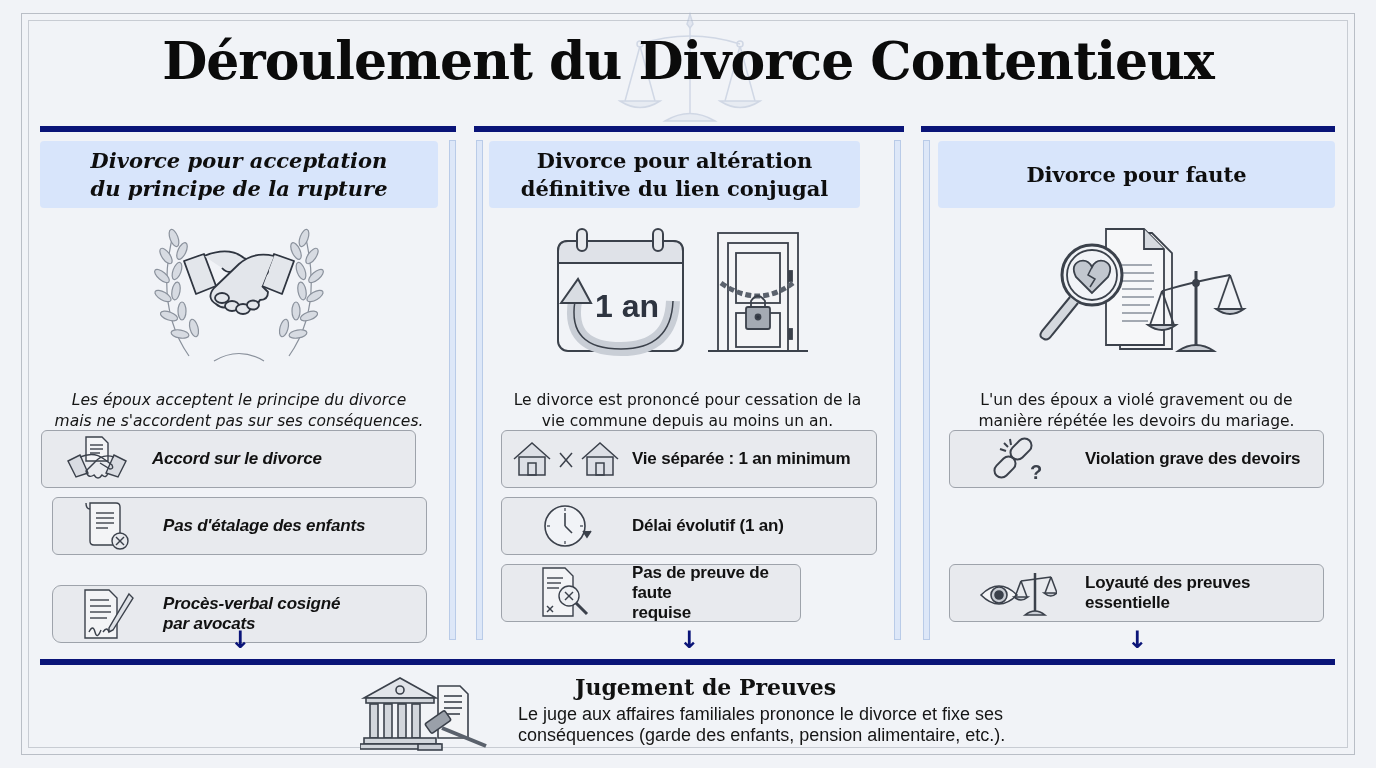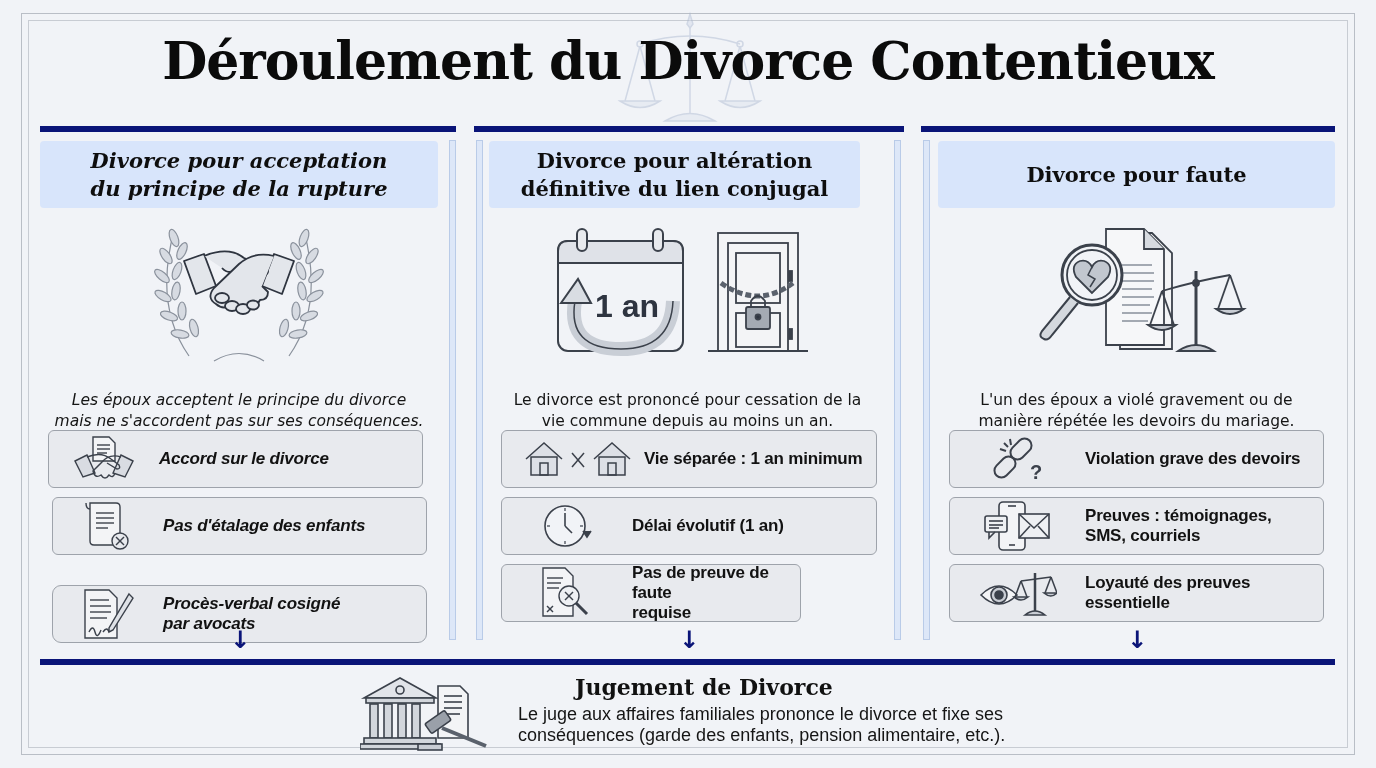--- a/index.html
+++ b/index.html
@@ -158,21 +158,21 @@
         <ellipse cx="88" cy="90" rx="7" ry="5"></ellipse>
         <ellipse cx="99" cy="93" rx="7" ry="5"></ellipse>
         <ellipse cx="109" cy="89" rx="6" ry="4.5"></ellipse>
       </g>
     </svg>
   </div>
 
   <p class="desc" style="left:0; width:398px;">Les époux acceptent le principe du divorce
 mais ne s'accordent pas sur ses conséquences.</p>
 
-  <div class="feature" style="left:8px; top:304px; width:375px;">
+  <div class="feature" style="left:1px; top:304px; width:375px;">
     <span class="ficon">
       <svg width="62" height="48" viewBox="0 0 62 48" fill="none" stroke="#3b414b" stroke-width="1.4">
         <path d="M20 2 H36 L42 8 V26 H20 Z" fill="#f3f4f6"></path>
         <line x1="24" y1="10" x2="37" y2="10"></line>
           <line x1="24" y1="14" x2="37" y2="14"></line>
           <line x1="24" y1="18" x2="34" y2="18"></line>
         <path d="M2 26 L14 20 L22 38 L10 42 Z" fill="#d9dce2"></path>
         <path d="M60 26 L48 20 L40 38 L52 42 Z" fill="#d9dce2"></path>
         <path d="M14 22 Q28 16 38 24 L46 30 Q48 34 44 34 L34 28"></path>
         <path d="M48 22 Q36 18 28 28 L20 36 Q22 44 28 40 Q32 46 36 40 Q40 44 42 38"></path>
@@ -247,21 +247,21 @@
         <path d="M198 88 V80 Q205 70 212 80 V88"></path>
         <rect x="193" y="86" width="24" height="22" rx="2" fill="#a4aab3"></rect>
         <circle cx="205" cy="96" r="2.5" fill="#2e3440"></circle>
       </g>
     </svg>
   </div>
 
   <p class="desc" style="left:15px; width:397px;">Le divorce est prononcé pour cessation de la
 vie commune depuis au moins un an.</p>
 
-  <div class="feature" style="left:27px; top:304px; width:376px;padding-left:12px;">
+  <div class="feature" style="left:27px; top:304px; width:376px;">
     <span class="ficon" style="width:130px;">
       <svg width="110" height="40" viewBox="0 0 110 40" fill="none" stroke="#3b414b" stroke-width="1.5">
         <path d="M2 20 L20 4 L38 20" fill="#dde0e6"></path>
         <rect x="7" y="18" width="26" height="18" fill="#dde0e6"></rect>
         <rect x="16" y="24" width="8" height="12"></rect>
         <line x1="48" y1="14" x2="60" y2="28"></line>
           <line x1="60" y1="14" x2="48" y2="28"></line>
         <path d="M70 20 L88 4 L106 20" fill="#dde0e6"></path>
         <rect x="75" y="18" width="26" height="18" fill="#dde0e6"></rect>
         <rect x="84" y="24" width="8" height="12"></rect>
@@ -358,40 +358,20 @@
         <rect x="26" y="4" width="14" height="24" rx="7" transform="rotate(45 33 16)"></rect>
         <rect x="10" y="22" width="14" height="24" rx="7" transform="rotate(45 17 34)"></rect>
         <line x1="16" y1="10" x2="20" y2="14"></line>
           <line x1="12" y1="16" x2="18" y2="18"></line>
           <line x1="22" y1="6" x2="23" y2="12"></line>
         <text x="42" y="46" font-family="Liberation Sans, sans-serif" font-weight="bold" font-size="20" fill="#3b414b" stroke="none">?</text>
       </svg>
     </span>
     <span class="ftext">Violation grave des devoirs</span>
   </div>
-  <div class="feature" style="left:28px; top:371px; width:375px;">
-    <span class="ficon" style="width:135px;">
-      <svg width="70" height="52" viewBox="0 0 70 52" fill="none" stroke="#3b414b" stroke-width="1.6">
-        <rect x="16" y="2" width="26" height="48" rx="4" fill="#f3f4f6"></rect>
-        <line x1="25" y1="6" x2="33" y2="6"></line>
-          <line x1="26" y1="45" x2="32" y2="45"></line>
-        <rect x="2" y="16" width="22" height="16" rx="2" fill="#eef0f3"></rect>
-        <path d="M6 32 L6 38 L12 32"></path>
-        <line x1="6" y1="21" x2="20" y2="21"></line>
-          <line x1="6" y1="25" x2="20" y2="25"></line>
-          <line x1="6" y1="28" x2="16" y2="28"></line>
-        <rect x="36" y="14" width="30" height="24" fill="#eef0f3"></rect>
-        <path d="M36 14 L51 28 L66 14"></path>
-          <path d="M36 38 L47 26"></path>
-          <path d="M66 38 L55 26"></path>
-      </svg>
-    </span>
-    <span class="ftext">Preuves : témoignages,
-SMS, courriels</span>
-  </div>
   <div class="feature" style="left:28px; top:438px; width:375px;">
     <span class="ficon" style="width:135px;">
       <svg width="78" height="48" viewBox="0 0 78 48" fill="none" stroke="#3b414b" stroke-width="1.6">
         <path d="M2 26 Q20 8 38 26 Q20 44 2 26 Z" fill="#f3f4f6"></path>
         <circle cx="20" cy="26" r="8" fill="#c9cdd4"></circle>
         <circle cx="20" cy="26" r="4" fill="#3b414b"></circle>
         <line x1="56" y1="4" x2="56" y2="44" stroke-width="2.5"></line>
         <line x1="42" y1="12" x2="72" y2="8"></line>
         <line x1="42" y1="12" x2="36" y2="28"></line>
           <line x1="42" y1="12" x2="48" y2="28"></line>
@@ -425,16 +405,16 @@
       <path d="M78 14 H100 L108 22 V66 H78 Z" fill="#f3f4f6"></path>
       <line x1="84" y1="24" x2="102" y2="24"></line>
         <line x1="84" y1="30" x2="102" y2="30"></line>
         <line x1="84" y1="36" x2="102" y2="36"></line>
         <line x1="84" y1="42" x2="100" y2="42"></line>
       <rect x="66" y="44" width="24" height="12" rx="2" transform="rotate(-35 78 50)" fill="#9aa0a9"></rect>
       <line x1="82" y1="56" x2="126" y2="74" stroke-width="4" stroke="#5a616c"></line>
       <rect x="58" y="72" width="24" height="6" fill="#c9cdd4"></rect>
     </svg>
   </span>
-  <h2 class="jtitle">Jugement de Divorce</h2>
+  <h2 class="jtitle">Jugement de Preuves</h2>
   <p class="jdesc">Le juge aux affaires familiales prononce le divorce et fixe ses
 conséquences (garde des enfants, pension alimentaire, etc.).</p>
 </section>
 
 </body></html>

